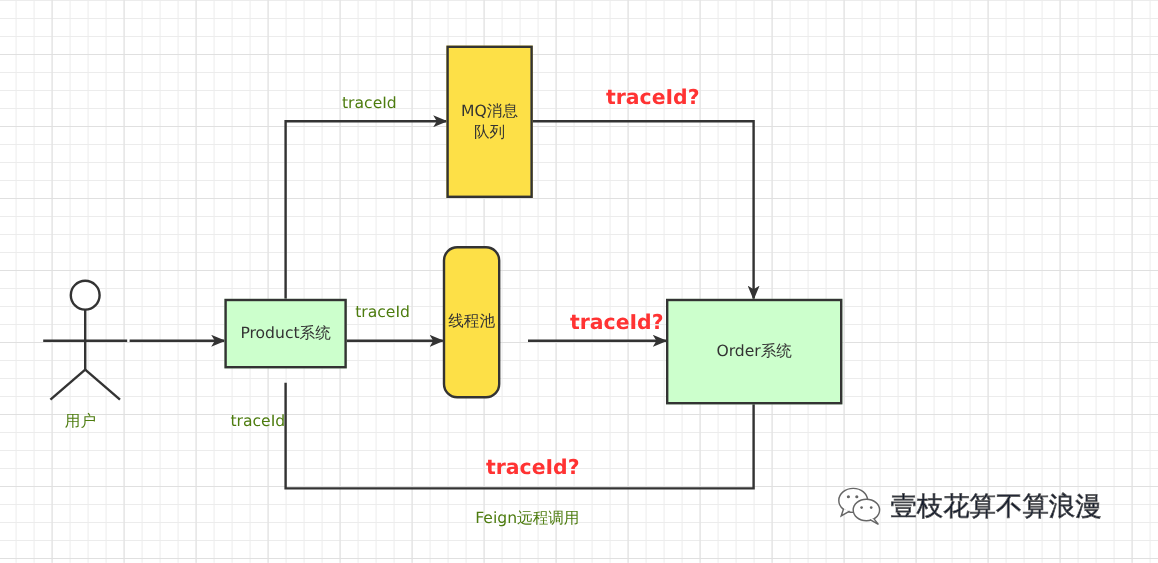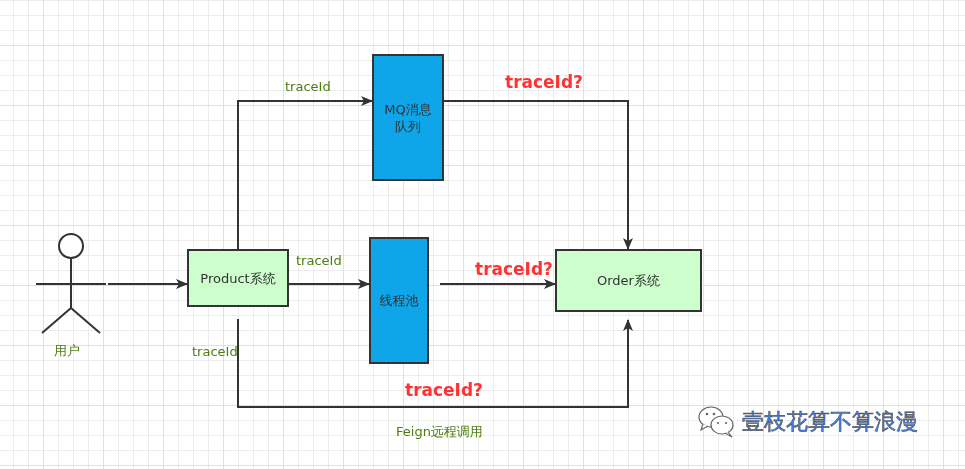--- a/index.html
+++ b/index.html
@@ -16,24 +16,24 @@
     font-family: "DejaVu Sans", "Liberation Sans", sans-serif;
   }
   svg.canvas { position: absolute; left: 0; top: 0; }
   .box {
     position: absolute; box-sizing: border-box;
     border: 2px solid #333333;
     display: flex; align-items: center; justify-content: center;
     text-align: center; font-size: 13px; color: #333333; line-height: 17px;
   }
   .green { background: #ccffcc; }
-  .yellow { background: #0ea5e9; margin-top: 16px; }
+  .yellow { background: #fde047; }
   .lbl { position: absolute; font-size: 13px; color: #4d7c0f; white-space: nowrap; }
   .q { position: absolute; font-size: 17px; font-weight: bold; white-space: nowrap; }
-  .wm { position: absolute; font-size: 22px; color: #3b82f6; white-space: nowrap;
+  .wm { position: absolute; font-size: 22px; color: #0f172a; white-space: nowrap;
         -webkit-text-stroke: 0.6px #555; letter-spacing: 0px; font-family: "DejaVu Sans", sans-serif; }
 </style>
 </head>
 <body>
 
 <svg class="canvas" width="965" height="469">
   <defs>
     <marker id="arr" markerWidth="12" markerHeight="10" refX="11" refY="5" orient="auto" markerUnits="userSpaceOnUse">
       <path d="M0,0 L12,5 L0,10 L3,5 Z" fill="#333333"></path>
     </marker>
@@ -68,25 +68,25 @@
   <span>Product系统</span>
 </div>
 
 <div class="box yellow" style="left:372px; top:38px; width:72px; height:127px;">
   <span>
     <span>MQ消息</span><br>
     <span>队列</span>
   </span>
 </div>
 
-<div class="box yellow" style="left:369px; top:221px; width:60px; height:127px;">
+<div class="box yellow" style="left:369px; top:205px; width:48px; height:127px;border-radius:12px;">
   <span>线程池</span>
 </div>
 
-<div class="box green" style="left:555px; top:249px; width:147px; height:63px;">
+<div class="box green" style="left:555px; top:249px; width:147px; height:88px;">
   <span>Order系统</span>
 </div>
 
 <div class="lbl" style="left:285px; top:79px;">traceId</div>
 <div class="q" style="left:505px; top:72px; color:#ff3333;">traceId?</div>
 <div class="lbl" style="left:296px; top:253px;">traceId</div>
 <div class="q" style="left:475px; top:259px; color:#ff3333;">traceId?</div>
 <div class="lbl" style="left:192px; top:344px;">traceId</div>
 <div class="q" style="left:405px; top:380px; color:#ff3333;">traceId?</div>
 <div class="lbl" style="left:396px; top:423px;">Feign远程调用</div>

